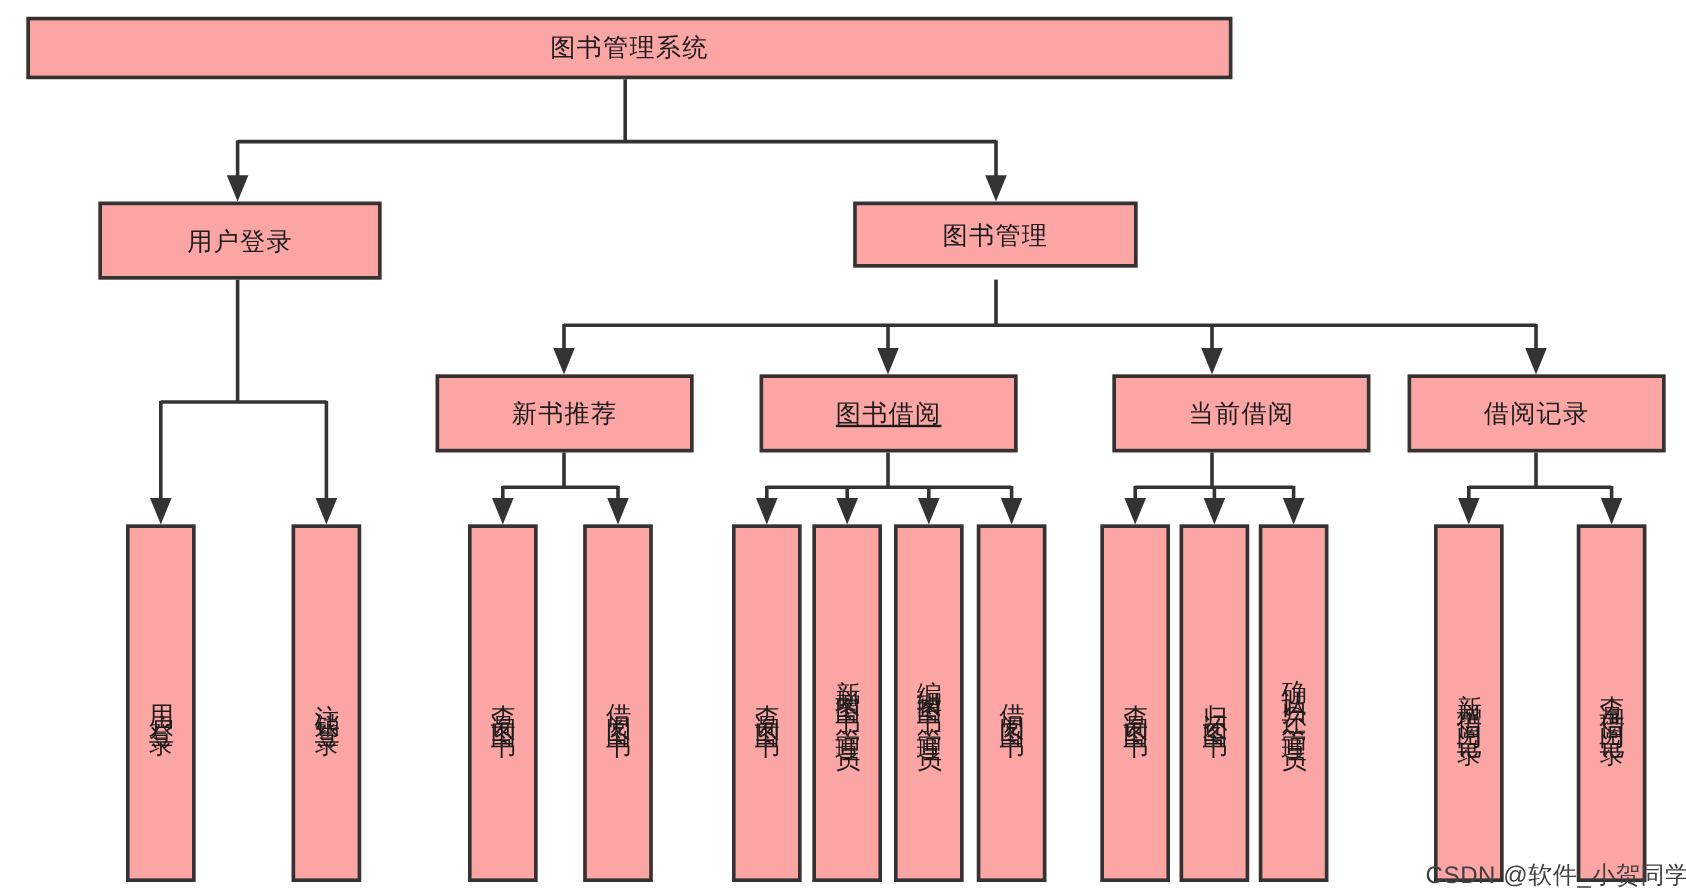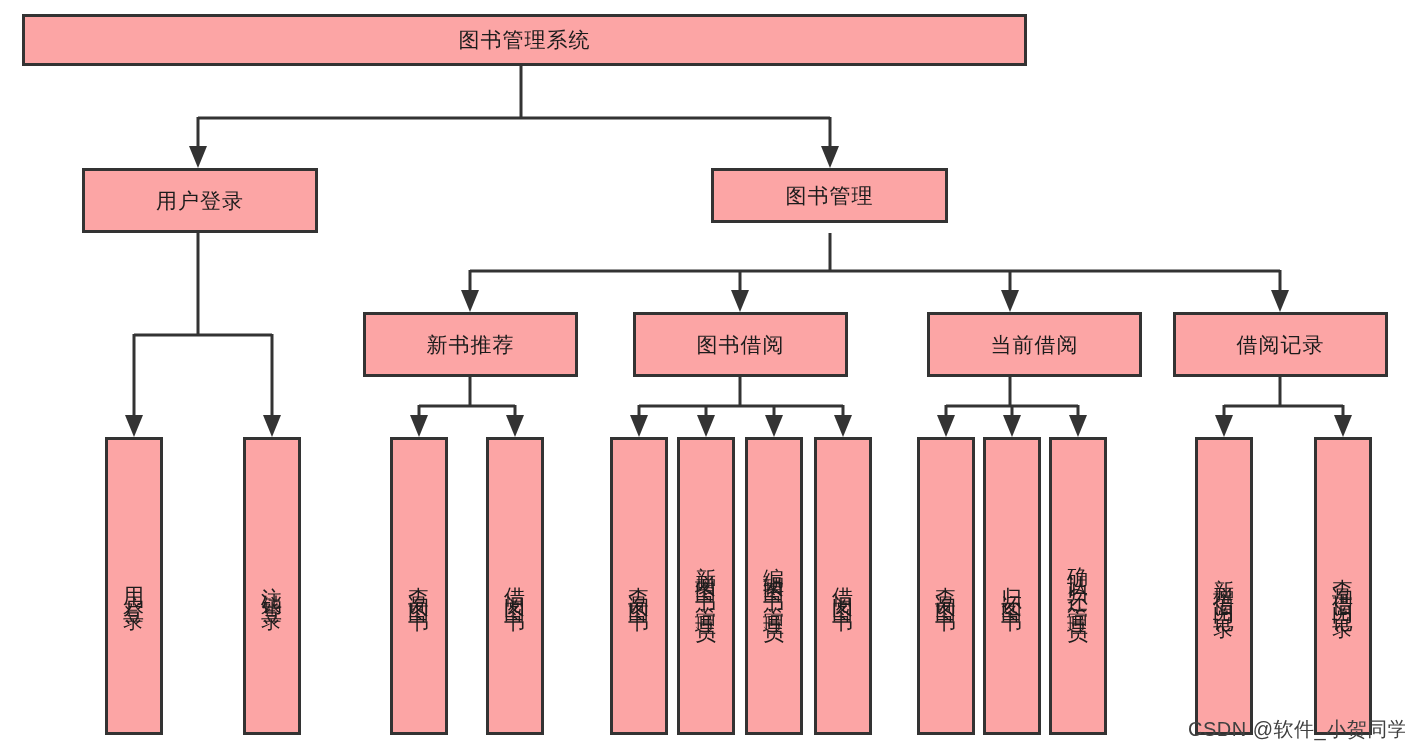--- a/index.html
+++ b/index.html
@@ -43,21 +43,21 @@
     white-space: nowrap;
   }
   
   .n-root  { left: 22px;  top: 14px;  width: 1005px; height: 52px; }
   
   .n-login { left: 82px;  top: 168px; width: 236px; height: 65px; }
   .n-mgmt  { left: 711px; top: 168px; width: 237px; height: 55px; }
   
   .n-l3    { top: 312px; width: 215px; height: 65px; }
   .n-nbr   { left: 363px; }
-  .n-bb    { left: 633px; }
+  .n-bb    { left: 633px; text-decoration: underline; }
   .n-cb    { left: 903px; margin-left: 24px; }
   .n-br    { left: 1173px; }
   
   .leaf    { top: 437px; width: 58px; height: 298px; }
   .lf-1  { left: 105px; }
   .lf-2  { left: 243px; }
   .lf-3  { left: 390px; }
   .lf-4  { left: 486px; }
   .lf-5  { left: 610px; }
   .lf-6  { left: 677px; }

